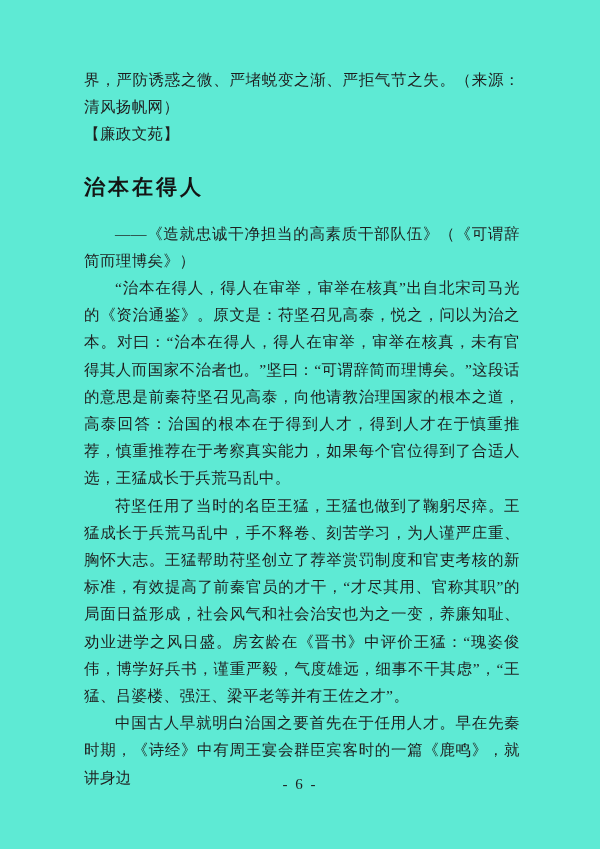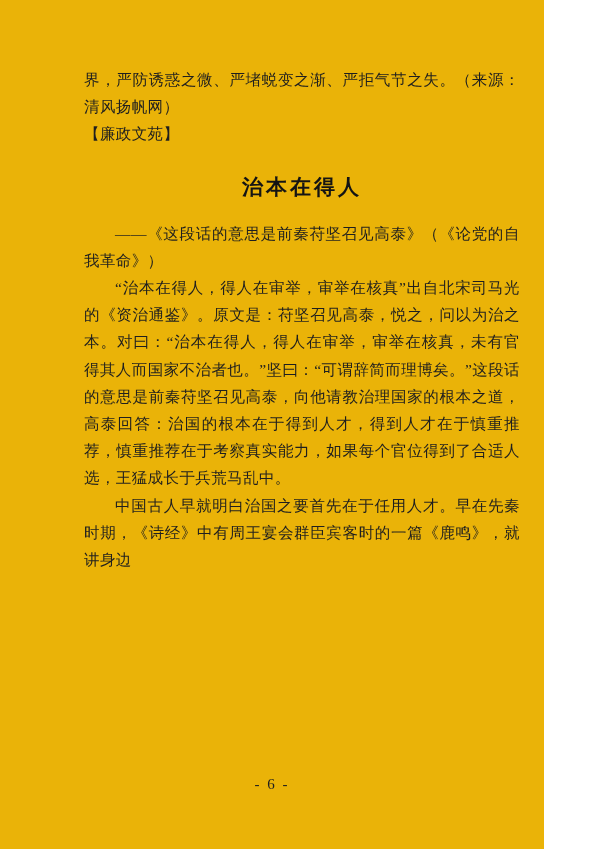--- a/index.html
+++ b/index.html
@@ -2,23 +2,23 @@
 <html><head>
 <meta charset="utf-8">
 <style>
   html, body {
     margin: 0;
     padding: 0;
     background: #ffffff;
   }
   .page {
     position: relative;
-    width: 544px;
+    width: 600px;
     height: 849px;
-    background: #eab308;
+    background: #5eead4;
     overflow: hidden;
     font-family: "Liberation Serif", "DejaVu Serif", serif;
     color: #1f1f1f;
   }
   .content {
     position: absolute;
     left: 84px;
     top: 66px;
     width: 436px;
   }
@@ -37,21 +37,21 @@
   }
   .section-header {
     margin-top: 0;
     text-indent: 0;
   }
   .article-title {
     margin: 25px 0 19px 0;
     font-size: 21px;
     font-weight: bold;
     letter-spacing: 3px;
-    text-align: center;
+    text-align: left;
     text-indent: 0;
     color: #141414;
   }
   .page-footer {
     position: absolute;
     left: 0;
     top: 776px;
     width: 100%;
     text-align: center;
     font-size: 15px;
@@ -65,23 +65,24 @@
 <div class="page">
   <div class="content">
 
     <p class="body-text no-indent">界，严防诱惑之微、严堵蜕变之渐、严拒气节之失。（来源：清风扬帆网）</p>
 
     <p class="body-text section-header">【廉政文苑】</p>
 
     <h1 class="article-title">治本在得人</h1>
 
 
-    <p class="body-text">——《这段话的意思是前秦苻坚召见高泰》（《论党的自我革命》）</p>
+    <p class="body-text">——《造就忠诚干净担当的高素质干部队伍》（《可谓辞简而理博矣》）</p>
 
     <p class="body-text">“治本在得人，得人在审举，审举在核真”出自北宋司马光的《资治通鉴》。原文是：苻坚召见高泰，悦之，问以为治之本。对曰：“治本在得人，得人在审举，审举在核真，未有官得其人而国家不治者也。”坚曰：“可谓辞简而理博矣。”这段话的意思是前秦苻坚召见高泰，向他请教治理国家的根本之道，高泰回答：治国的根本在于得到人才，得到人才在于慎重推荐，慎重推荐在于考察真实能力，如果每个官位得到了合适人选，王猛成长于兵荒马乱中。</p>
 
+    <p class="body-text">苻坚任用了当时的名臣王猛，王猛也做到了鞠躬尽瘁。王猛成长于兵荒马乱中，手不释卷、刻苦学习，为人谨严庄重、胸怀大志。王猛帮助苻坚创立了荐举赏罚制度和官吏考核的新标准，有效提高了前秦官员的才干，“才尽其用、官称其职”的局面日益形成，社会风气和社会治安也为之一变，养廉知耻、劝业进学之风日盛。房玄龄在《晋书》中评价王猛：“瑰姿俊伟，博学好兵书，谨重严毅，气度雄远，细事不干其虑”，“王猛、吕婆楼、强汪、梁平老等并有王佐之才”。</p>
 
     <p class="body-text">中国古人早就明白治国之要首先在于任用人才。早在先秦时期，《诗经》中有周王宴会群臣宾客时的一篇《鹿鸣》，就讲身边</p>
 
   </div>
 
   <div class="page-footer">- 6 -</div>
 </div>
 
 </body></html>

